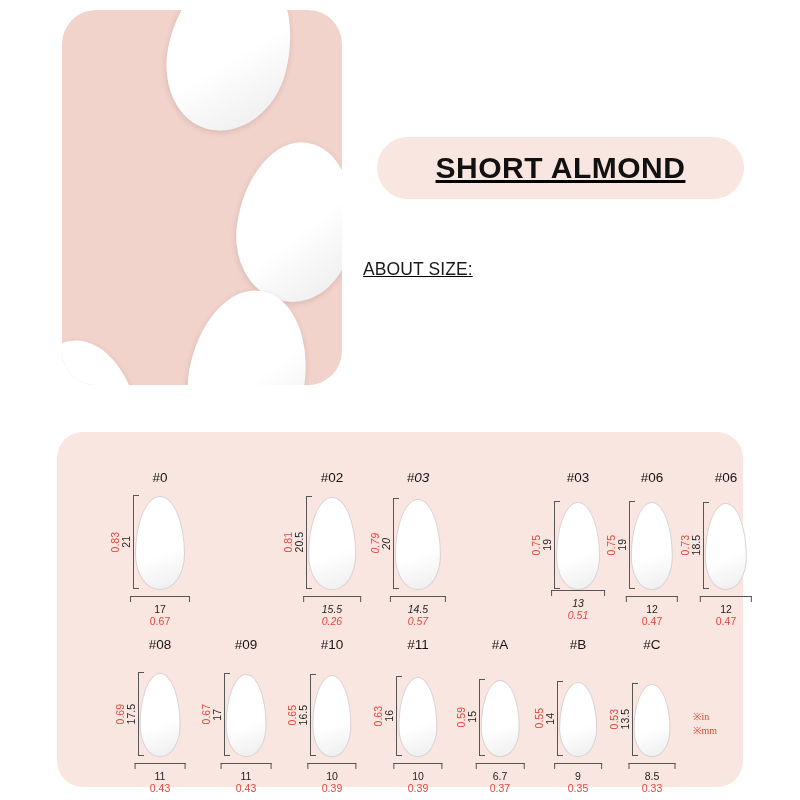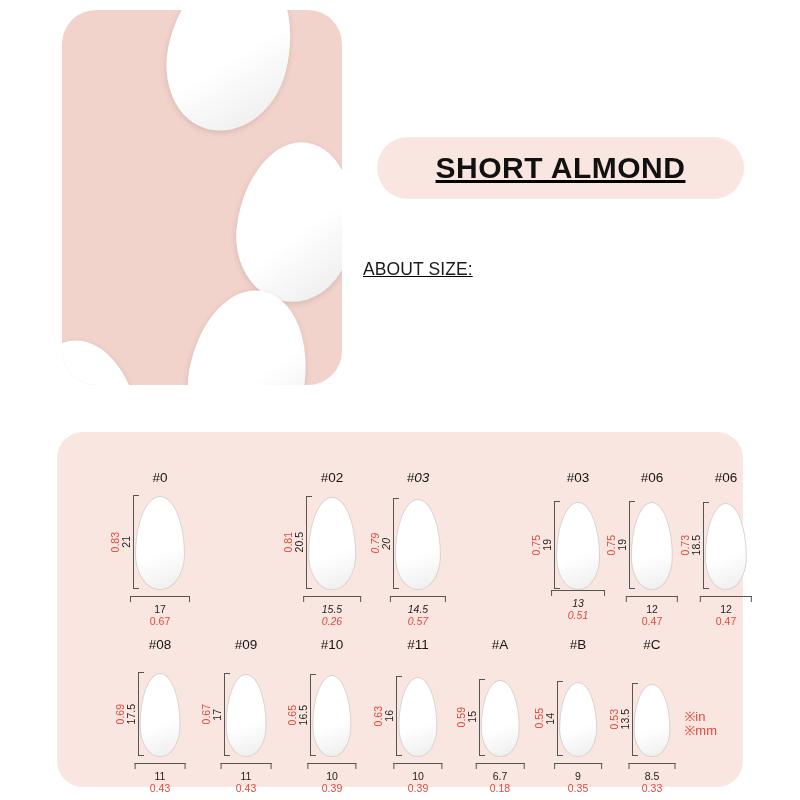--- a/index.html
+++ b/index.html
@@ -215,24 +215,24 @@
   }
 
   
   #unit-legend {
     position: absolute;
     right: 26px;
     top: 278px;
     text-align: left;
   }
   .unit-line {
-    font-size: 13px;
+    font-size: 10px;
     color: #e0483c;
     line-height: 14px;
-    font-family: Liberation Sans, sans-serif;
+    font-family: Liberation Serif, serif;
   }
 </style>
 </head>
 <body>
 
 <div id="hero-panel">
   <div class="hero-nail" id="hero-nail-1"></div>
   <div class="hero-nail" id="hero-nail-2"></div>
   <div class="hero-nail" id="hero-nail-3"></div>
   <div class="hero-nail" id="hero-nail-4"></div>
@@ -417,21 +417,21 @@
         <div class="v-dim" style="top: 42.5714px; height: 75.4286px; left: -1.26471px;">
           <div class="v-texts">
             <span class="v-in">0.59</span>
             <span class="v-mm">15</span>
           </div>
           <div class="v-bracket"></div>
         </div>
         <div class="h-dim" style="top: 126px; width: 48.5294px;">
           <div class="h-bracket"></div>
           <div class="h-mm">6.7</div>
-          <div class="h-in">0.18</div>
+          <div class="h-in">0.37</div>
         </div>
       </div>
       <div class="size-cell" style="left: 478px;">
         <div class="cell-label">#B</div>
         <div class="nail-shape" style="width: 35.7647px; height: 72.6667px; top: 45.3333px;"></div>
         <div class="v-dim" style="top: 45.3333px; height: 72.6667px; left: -0.882353px;">
           <div class="v-texts">
             <span class="v-in">0.55</span>
             <span class="v-mm">14</span>
           </div>

